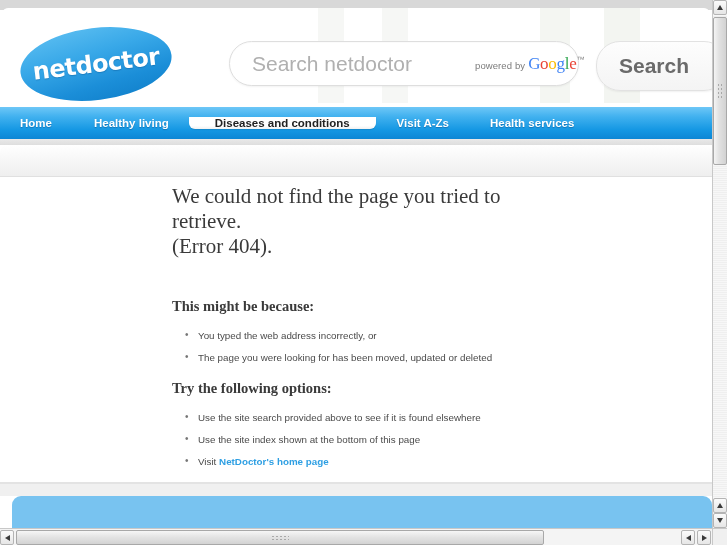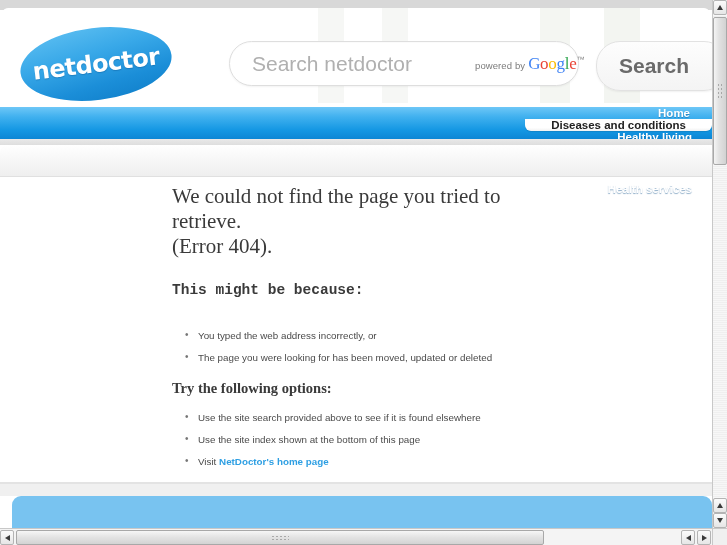--- a/index.html
+++ b/index.html
@@ -175,22 +175,21 @@
     color: #6a6a6a;
   }
 
   
   .nav {
     position: absolute;
     left: 0; top: 99px;
     width: 712px; height: 32px;
     background: linear-gradient(180deg, #6ec7f7 0%, #41b1ef 30%, #1497e3 72%, #0c86d5 100%);
     display: flex;
-    align-items: flex-end;
-    flex-direction: column;
+    align-items: center;
   }
   .nav-item {
     position: relative;
     display: flex;
     align-items: center;
     padding: 0 20px;
     font-family: "Liberation Sans", sans-serif;
     font-size: 11.5px;
     font-weight: bold;
     color: #ffffff;
@@ -253,21 +252,21 @@
     color: #3a3a3a;
   }
   .sec-head {
     position: absolute;
     left: 172px;
     font-family: "Liberation Serif", serif;
     font-size: 14.5px;
     font-weight: bold;
     color: #3a3a3a;
   }
-  .sec-head.h1 { top: 104px; font-family: Liberation Mono, monospace; }
+  .sec-head.h1 { top: 120px; }
   .sec-head.h2 { top: 202px; }
 
   ul.bullets {
     position: absolute;
     left: 172px;
     margin: 4px;
     padding: 0 0 0 22px;
     list-style: none;
   }
   ul.bullets.b1 { top: 147px; }
@@ -440,22 +439,22 @@
             <span class="glogo"><span class="c1">G</span><span class="c2">o</span><span class="c3">o</span><span class="c4">g</span><span class="c5">l</span><span class="c6">e</span><span class="tm">™</span></span>
           </span>
         </div>
       </div>
 
       <div class="search-btn">Search</div>
     </div>
 
     <div class="nav">
       <div class="nav-item first">Home</div>
+      <div class="nav-item">Healthy living</div>
       <div class="nav-item active">Diseases and conditions</div>
-      <div class="nav-item">Healthy living</div>
       <div class="nav-sep"></div>
       <div class="nav-item">Visit A-Zs</div>
       <div class="nav-sep"></div>
       <div class="nav-item">Health services</div>
       <div class="nav-sep"></div>
       <div class="nav-green"></div>
     </div>
 
     <div class="subbar"></div>
     <div class="subbar2"></div>

